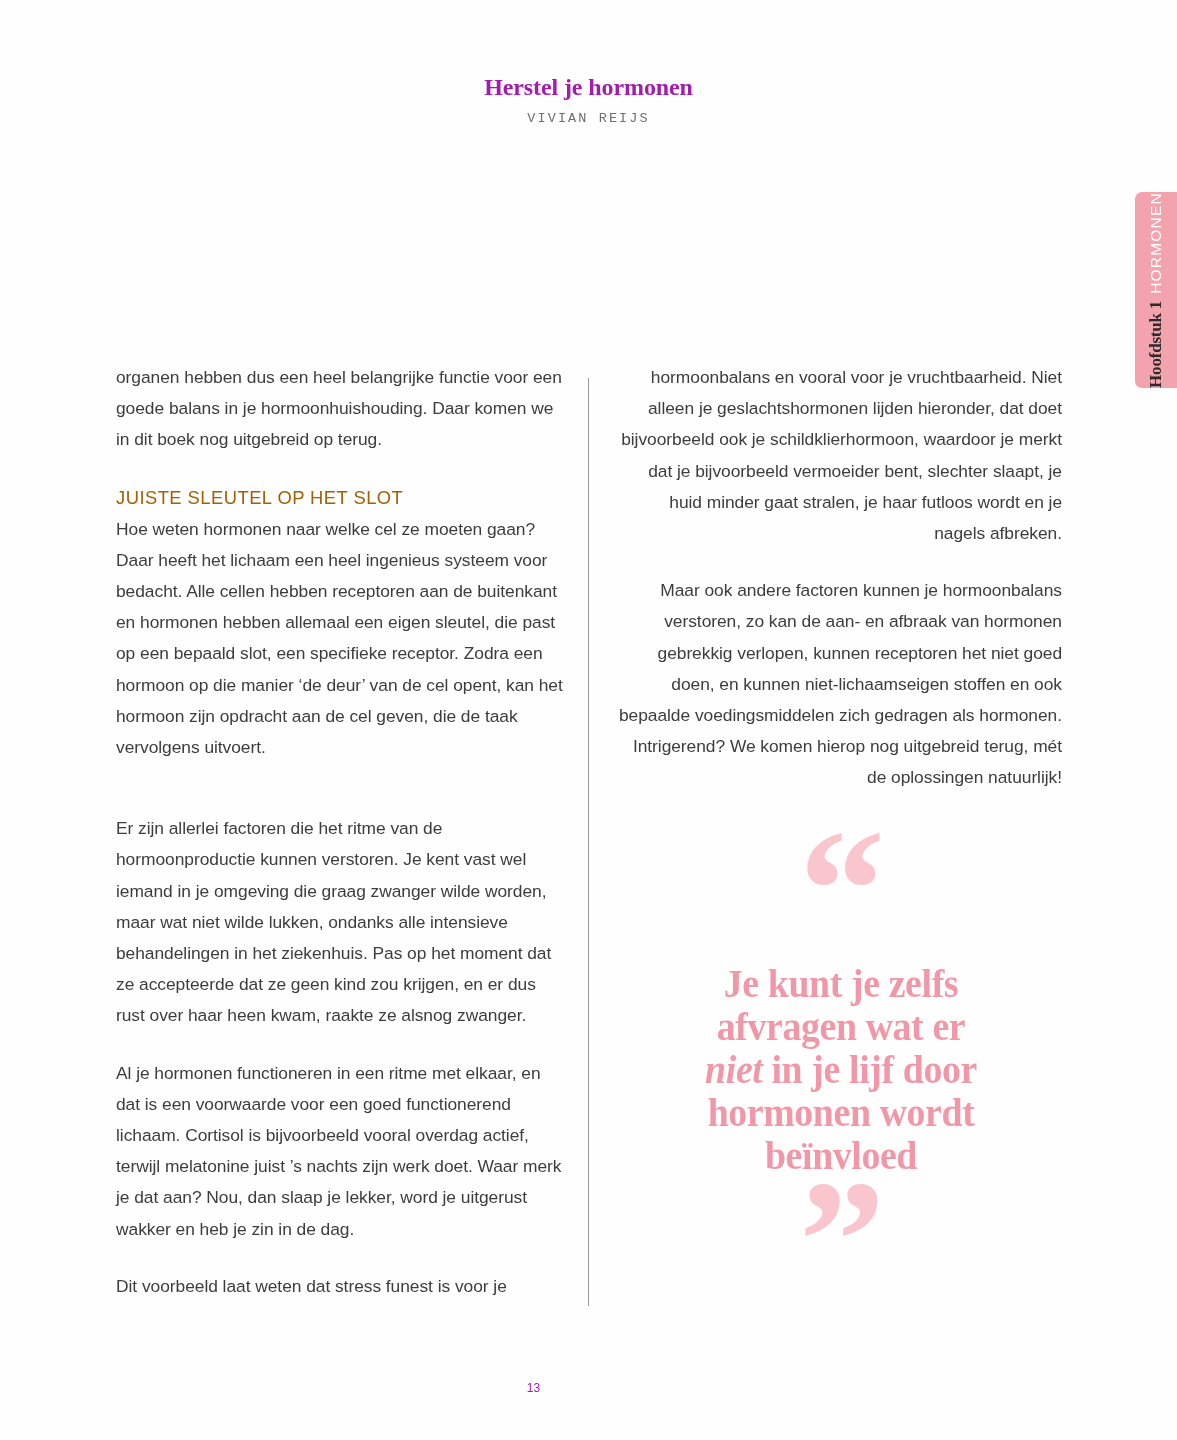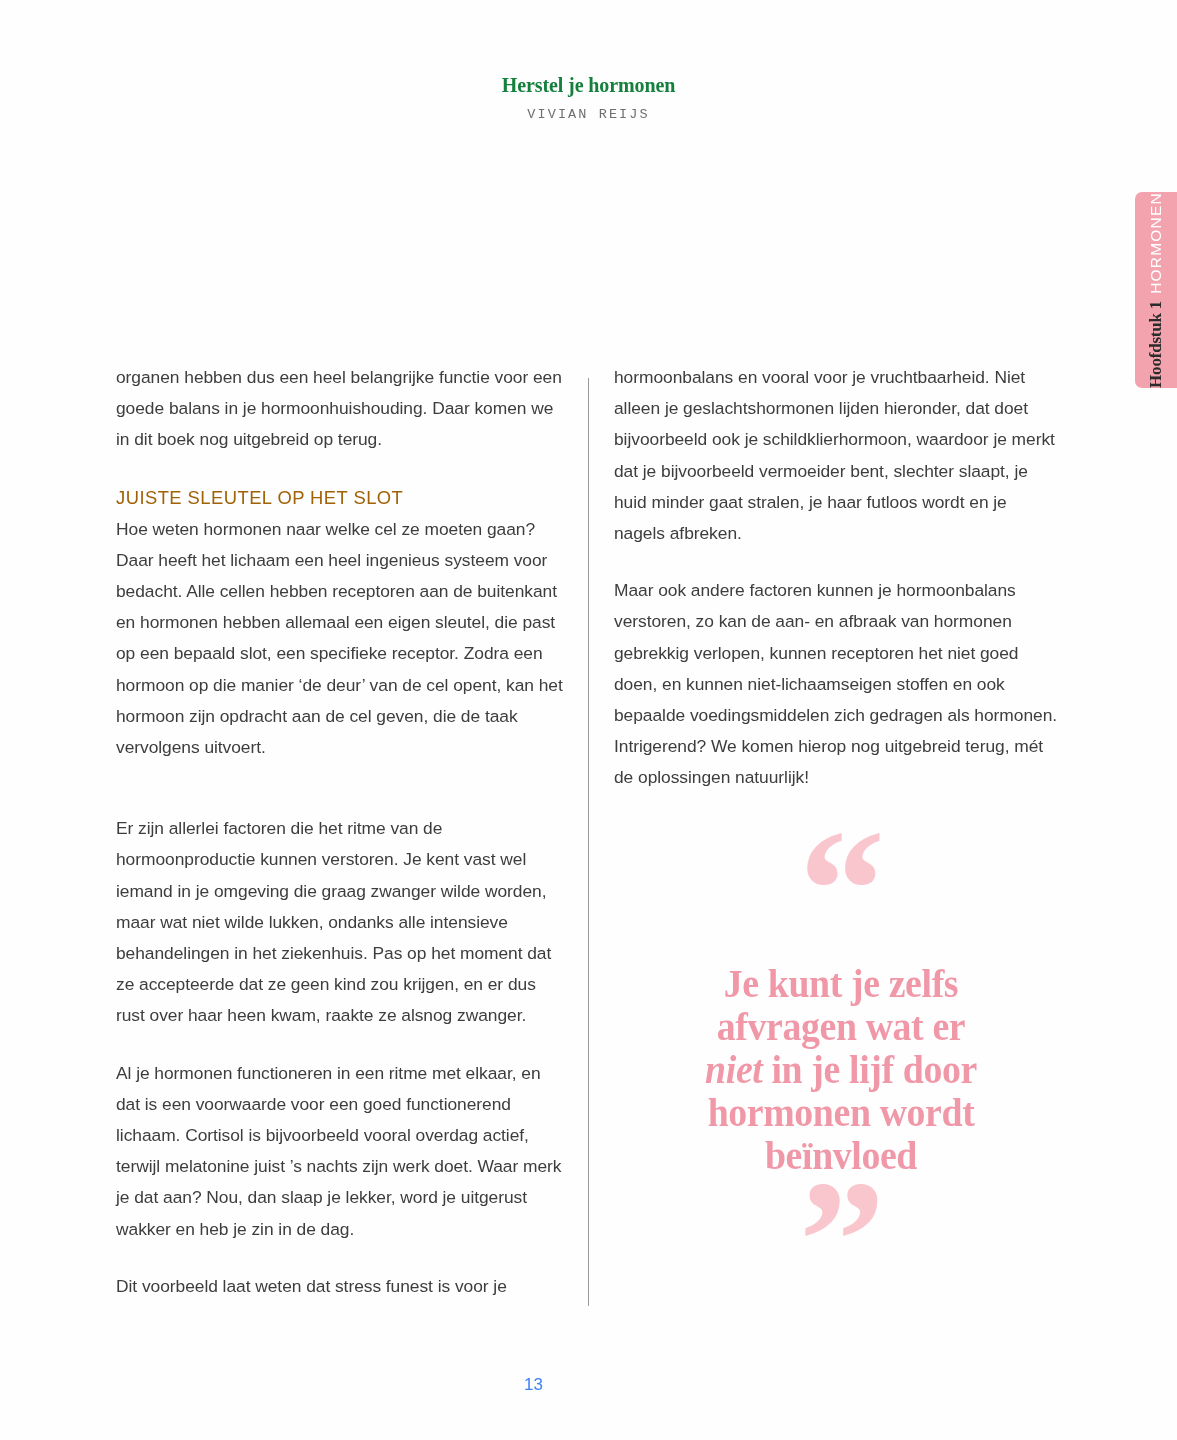--- a/index.html
+++ b/index.html
@@ -26,22 +26,22 @@
   .running-head {
     position: absolute;
     top: 74px;
     left: 0;
     width: 1177px;
     text-align: center;
   }
   .running-title {
     font-family: "Liberation Serif", serif;
     font-weight: bold;
-    font-size: 20px;
-    color: #15803d;
+    font-size: 24px;
+    color: #a21caf;
     letter-spacing: -0.1px;
     line-height: 1.1;
     display: block;
   }
   .running-author {
     display: block;
     margin-top: 11px;
     font-family: Liberation Mono, monospace;
     font-size: 13.5px;
     letter-spacing: 2.1px;
@@ -90,21 +90,21 @@
     top: 362px;
     left: 116px;
     width: 946px;
     display: flex;
     gap: 0;
   }
   .col {
     width: 448px;
   }
   .col-left { padding-right: 25px; }
-  .col-right { padding-left: 25px; }
+  .col-right { padding-left: 25px; text-align: right; }
 
   .divider {
     position: absolute;
     left: 588px;
     top: 378px;
     width: 1px;
     height: 928px;
     background: #9a9a9a;
   }
 
@@ -174,22 +174,22 @@
   }
 
   
   .folio {
     position: absolute;
     bottom: 45px;
     left: 0;
     width: 1067px;
     text-align: center;
     font-family: "Liberation Sans", sans-serif;
-    font-size: 17px;
-    color: #3b82f6;
+    font-size: 12px;
+    color: #a21caf;
   }
 </style>
 </head>
 <body>
 
 <div class="page">
 
   <div class="running-head">
     <span class="running-title">Herstel je hormonen</span>
     <span class="running-author">VIVIAN REIJS</span>

